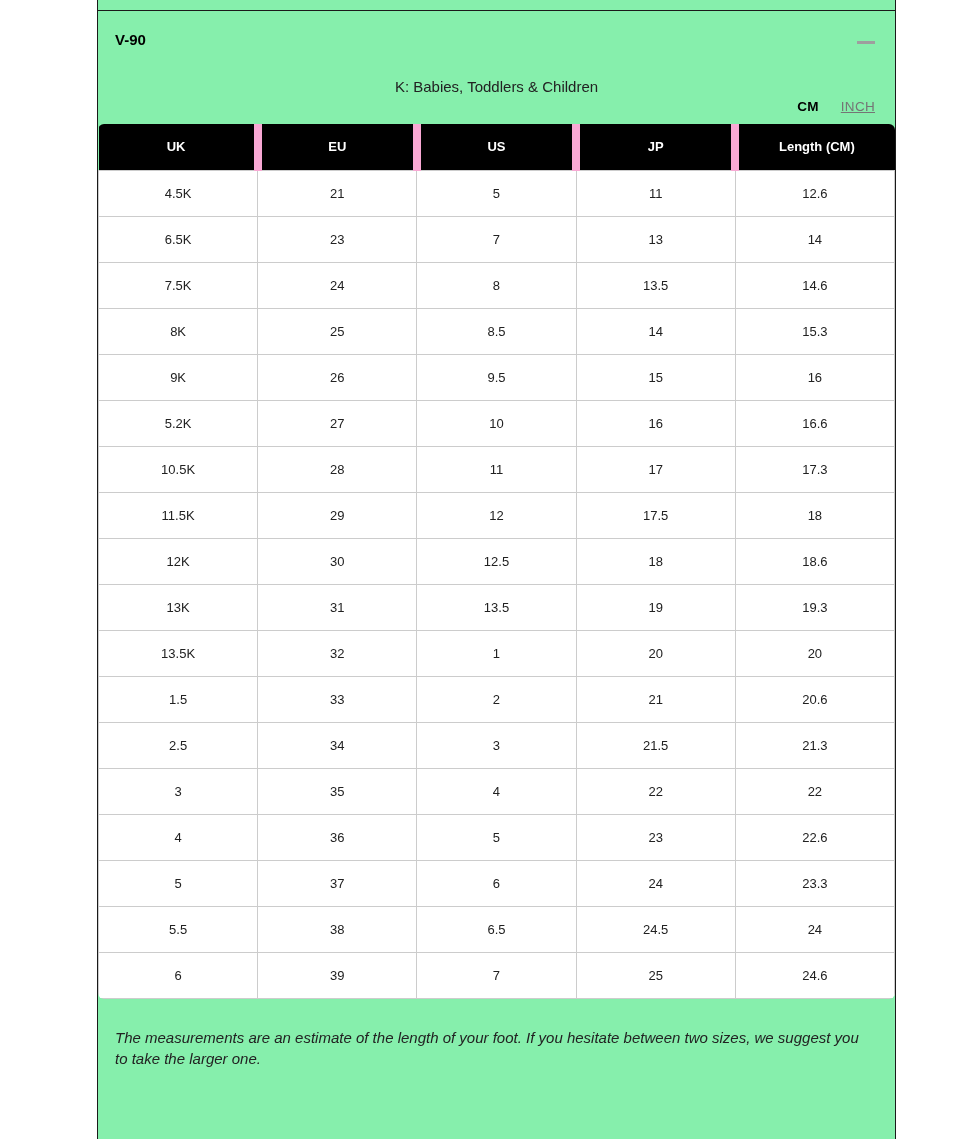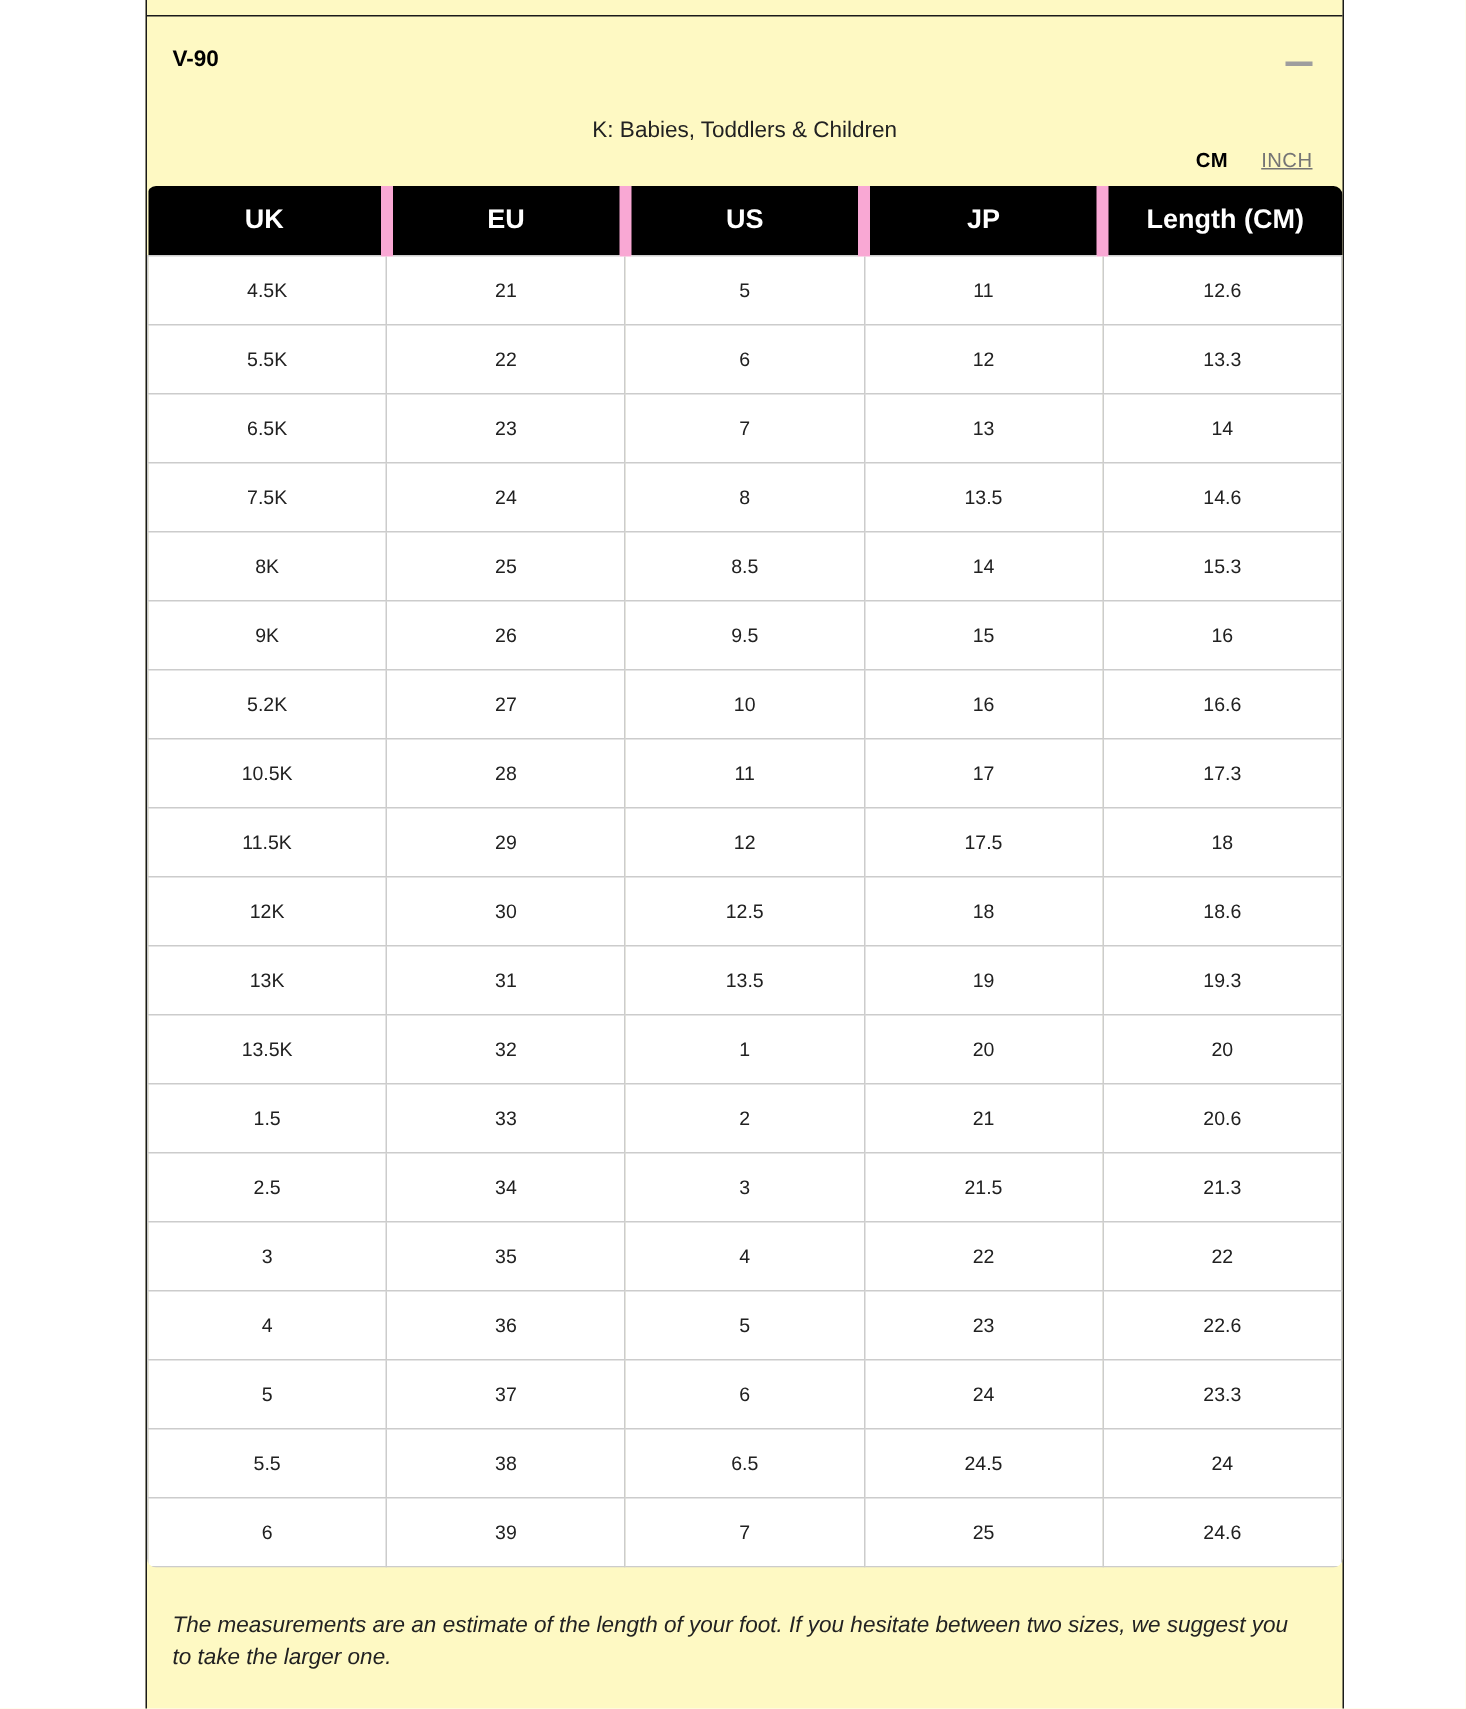--- a/index.html
+++ b/index.html
@@ -9,21 +9,21 @@
     background: #ffffff;
     font-family: "Liberation Sans", sans-serif;
     color: #222222;
   }
   .panel {
     position: absolute;
     left: 97px; top: 0;
     width: 799px; height: 1139px;
     border-left: 1px solid #1a1a1a;
     border-right: 1px solid #1a1a1a;
-    background: #fef9c3;
+    background: #86efac;
   }
   .section {
     margin-top: 10px;
     border-top: 1px solid #1a1a1a;
   }
   .title-row {
     display: flex;
     justify-content: space-between;
     align-items: flex-start;
     padding: 20px 20px 0 17px;
@@ -78,21 +78,21 @@
     overflow: hidden;
   }
   table {
     width: 100%;
     border-collapse: collapse;
     table-layout: fixed;
   }
   thead th {
     background: #000000;
     color: #ffffff;
-    font-size: 18px;
+    font-size: 13px;
     font-weight: bold;
     height: 46px;
     text-align: center;
     vertical-align: middle;
   }
   thead th + th { border-left: 8px solid #f9a8d4; }
   tbody td {
     height: 46px;
     border: 1px solid #cccccc;
     font-size: 13px;
@@ -143,27 +143,20 @@
         </thead>
         <tbody id="body-rows">
             <tr>
               <td>4.5K</td>
               <td>21</td>
               <td>5</td>
               <td>11</td>
               <td>12.6</td>
             </tr>
             <tr>
-              <td>5.5K</td>
-              <td>22</td>
-              <td>6</td>
-              <td>12</td>
-              <td>13.3</td>
-            </tr>
-            <tr>
               <td>6.5K</td>
               <td>23</td>
               <td>7</td>
               <td>13</td>
               <td>14</td>
             </tr>
             <tr>
               <td>7.5K</td>
               <td>24</td>
               <td>8</td>

